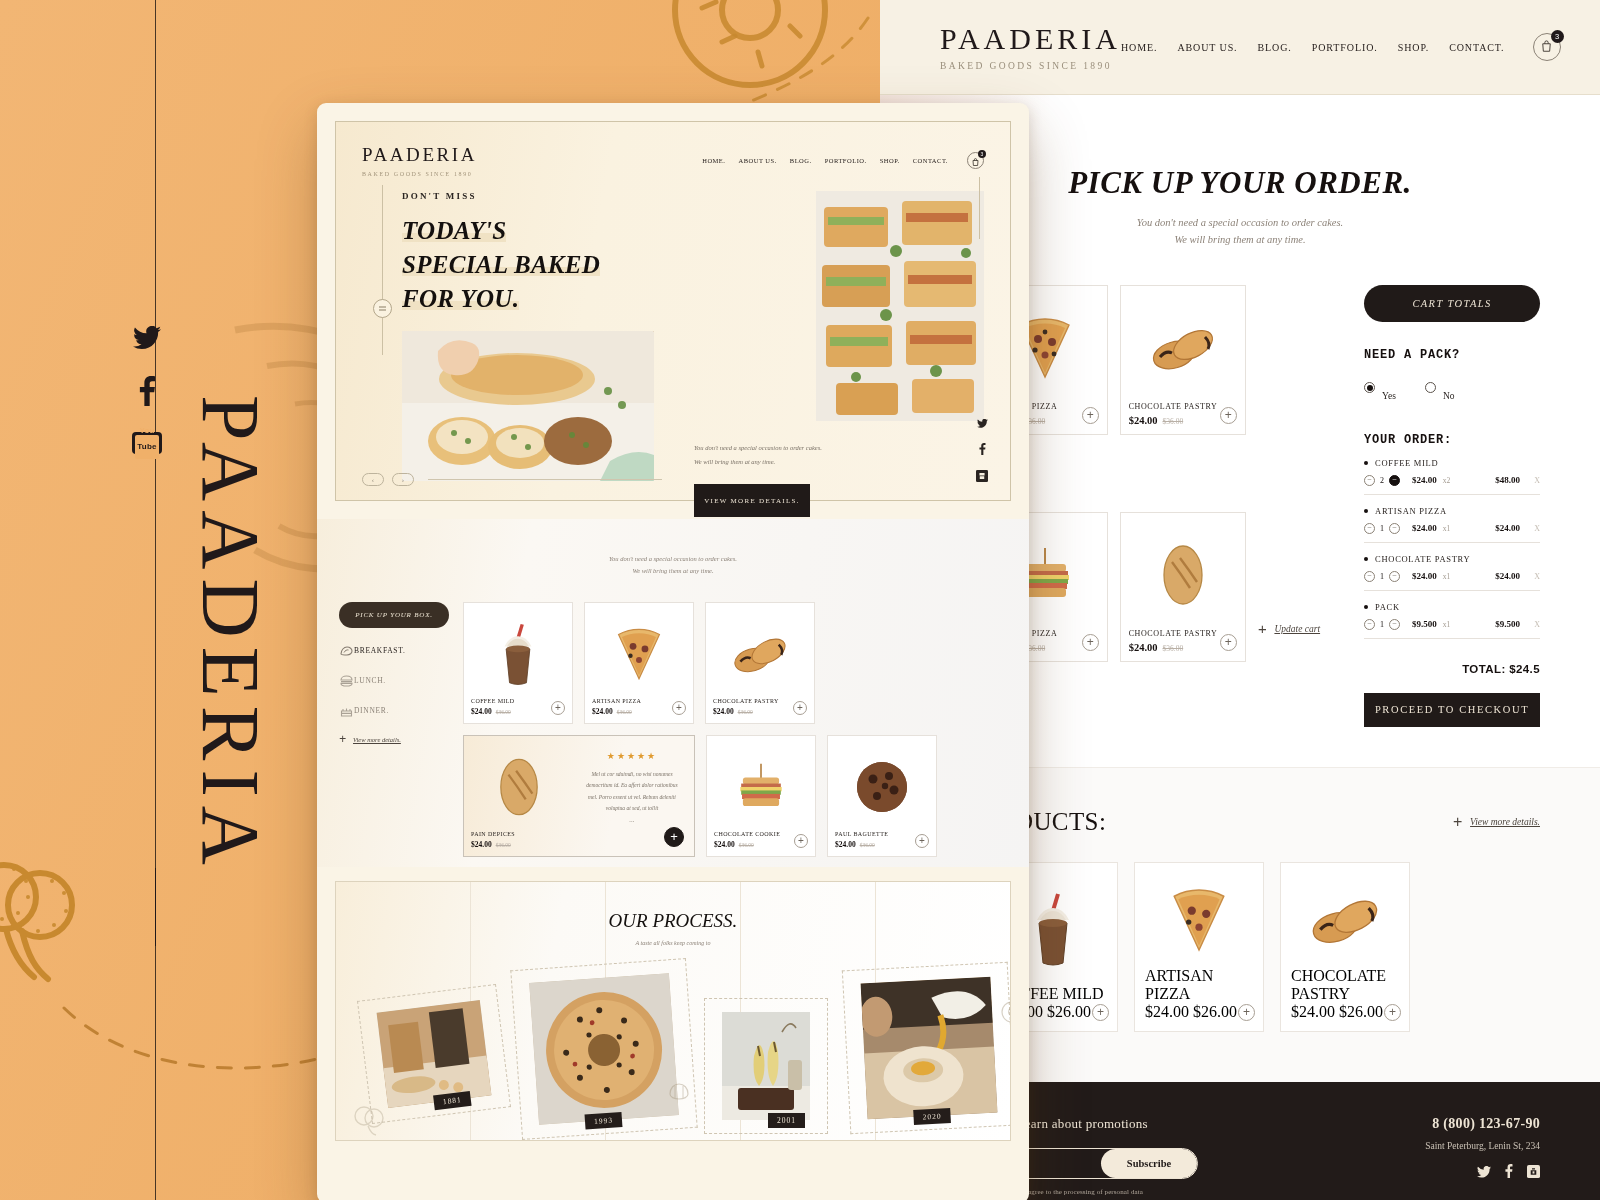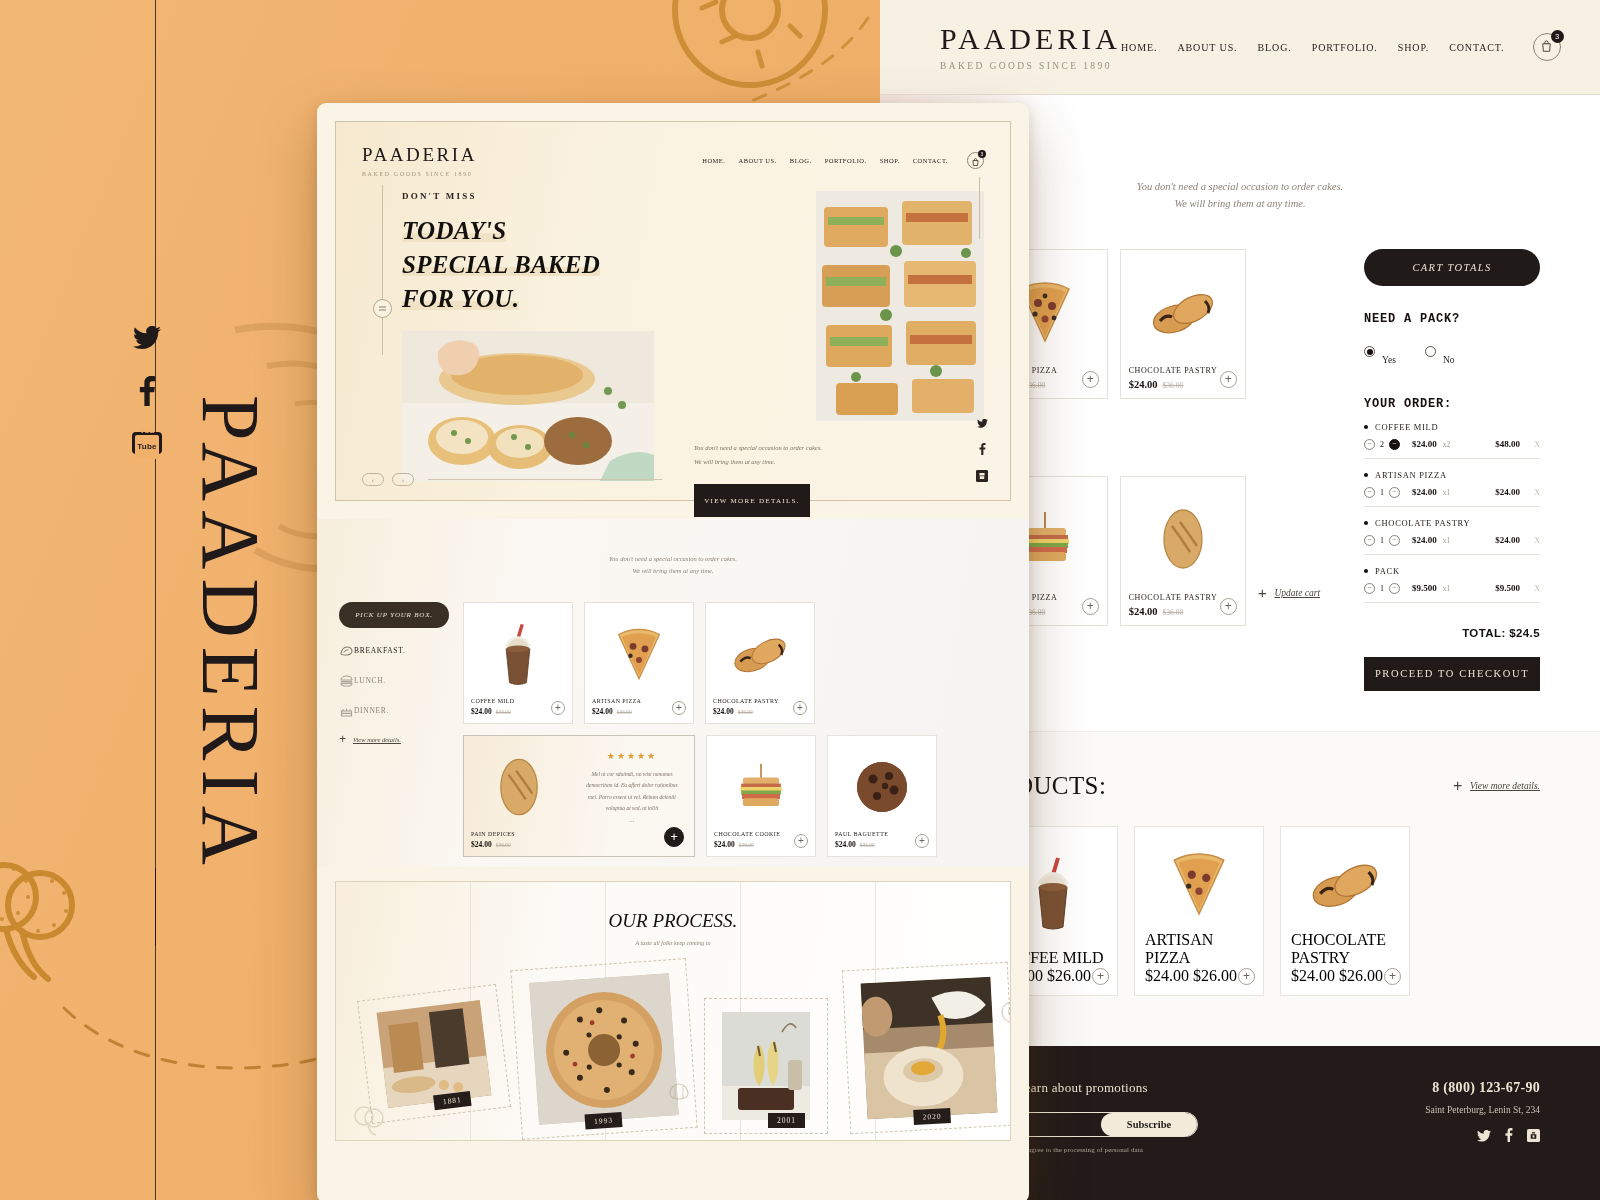--- a/index.html
+++ b/index.html
@@ -208,21 +208,21 @@
     height: 168px;
   }
   .site-footer::before{
     content:""; position:absolute; left:0; top:0; width:150px; height:100%;
     background: linear-gradient(90deg, rgba(108,70,48,.55) 0%, rgba(34,27,25,0) 100%);
   }
   .foot-grid { display: flex; position: relative; }
   .foot-l { width: 320px; }
   .foot-title { font-size: 13px; letter-spacing: .3px; }
   .sub-form {
-    margin-top: 16px; height: 25px; border: 1px solid #EDE4D4; border-radius: 17px;
+    margin-top: 16px; height: 31px; border: 1px solid #EDE4D4; border-radius: 17px;
     display: flex; align-items: center; width: 258px; overflow: hidden;
   }
   .sub-form .fld { flex: 1; padding-left: 16px; font-size: 10px; color: #b5aca0; font-style: normal; }
   .sub-form .btn {
     width: 96px; height: 100%; background: #F3EADA; color: #201A18; border-radius: 17px;
     display: flex; align-items: center; justify-content: center; font-size: 10.5px; font-weight: bold;
   }
   .foot-note { font-size: 7px; color: #b2a89c; margin-top: 9px; letter-spacing: .1px; }
   .foot-r { margin-left: auto; text-align: right; }
   .foot-phone { font-size: 14px; font-weight: bold; letter-spacing: .3px; }
@@ -457,20 +457,21 @@
               <path fill="none" stroke="#3a332c" stroke-width="1.2" d="M2 5h10l-.8 10H2.8z"></path>
               <path fill="none" stroke="#3a332c" stroke-width="1.2" d="M4.8 5V3.4a2.2 2.2 0 0 1 4.4 0V5"></path>
             </svg>
         </span>
         <span class="cart-badge">3</span>
       </div>
     </nav>
   </div>
 
   <section class="order-section">
+    <h1 class="sec-title">PICK UP YOUR ORDER.</h1>
     <p class="sec-sub">
       <span>You  don't need a special occasion to order cakes.</span><br>
       <span>We will bring them at any time.</span>
     </p>
 
     <div class="order-cols">
       <div class="prod-col-cut"></div>
 
       <div class="prod-grid">
 

